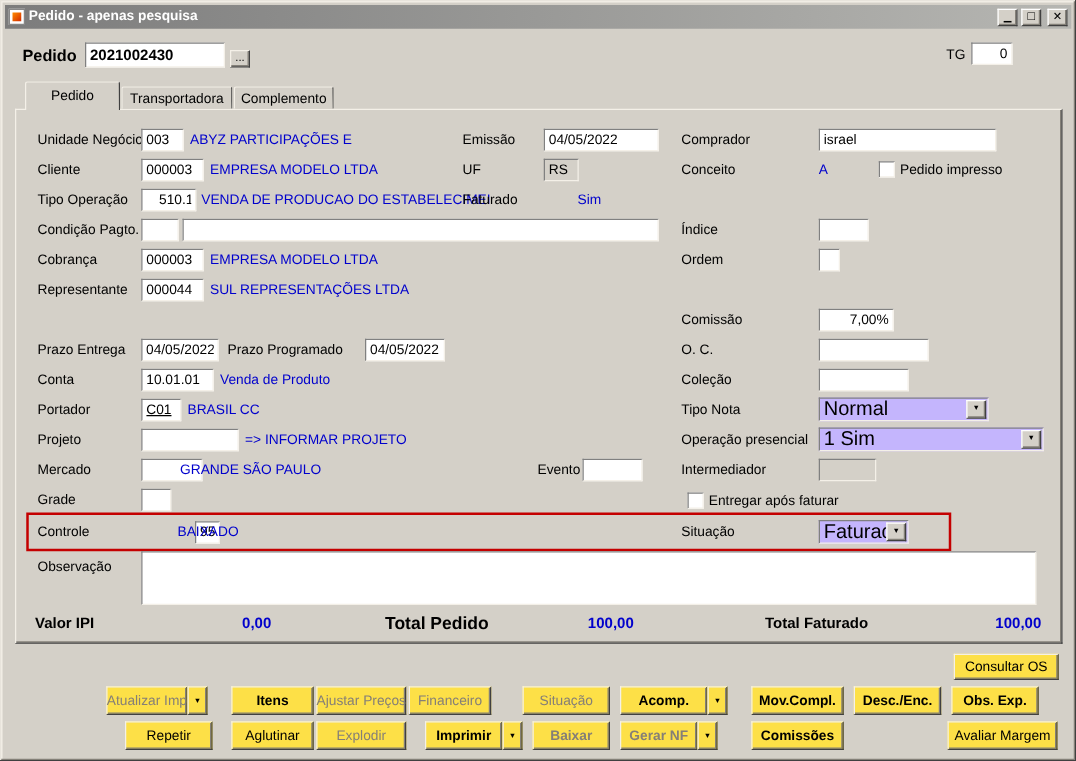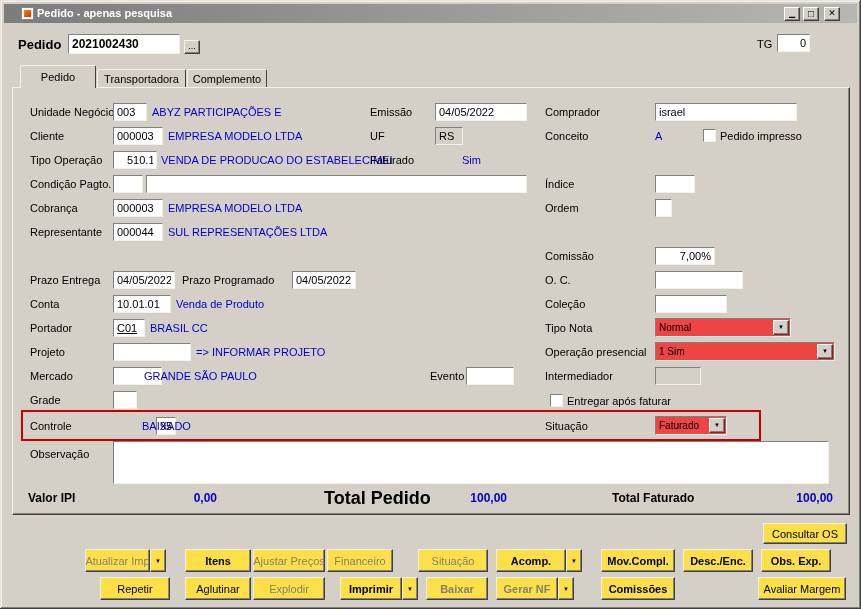--- a/index.html
+++ b/index.html
@@ -1,42 +1,42 @@
 <!DOCTYPE html>
 <html><head>
 <meta charset="utf-8">
 <style>
   *{box-sizing:border-box;margin:0;padding:0;font-family:"Liberation Sans","DejaVu Sans",sans-serif;}
   html,body{background:#9a9a9a;}
   .window{position:relative;width:861px;height:609px;background:#d4d0c8;
     box-shadow:inset -1px -1px 0 #404040, inset 1px 1px 0 #e8e4dc, inset -2px -2px 0 #848078, inset 2px 2px 0 #f4f0e8;
     overflow:hidden;}
   .titlebar{position:absolute;left:4px;top:4px;width:853px;height:19px;
-    background:linear-gradient(90deg,#7c7c7c,#b6b6b2);display:flex;align-items:center;padding:0 17px;gap:3px;}
+    background:linear-gradient(90deg,#7c7c7c,#b6b6b2);display:flex;align-items:center;padding:0 3px;gap:3px;}
   .appicon{width:13px;height:13px;background:#fff;border:1px solid #888;position:relative;flex:0 0 auto;}
   .appicon::after{content:"";position:absolute;left:2px;top:2px;width:7px;height:7px;
     background:linear-gradient(135deg,#ff8c00,#d42a00);}
   .title{color:#fff;font-size:11px;font-weight:bold;flex:1;line-height:19px;}
   .capbtn{width:16px;height:14px;background:#d4d0c8;border:1px solid;border-color:#fff #404040 #404040 #fff;
     box-shadow:inset -1px -1px 0 #848078;display:flex;align-items:center;justify-content:center;
     font-size:9px;line-height:1;color:#000;flex:0 0 auto;}
   .capbtn.close{margin-left:2px;}
   .cap-min::after{content:"▁";font-size:8px;}
   .cap-max::after{content:"□";font-size:10px;font-weight:bold;}
   .cap-close::after{content:"✕";font-size:9px;font-weight:bold;}
   .lbl{position:absolute;font-size:11px;line-height:18px;white-space:nowrap;color:#000;}
   .b{font-weight:bold;}
   .blue{color:#0000cc;}
   .tbox{position:absolute;height:18px;background:#fff;border:1px solid;border-color:#808080 #f4f0e8 #f4f0e8 #808080;
     font-size:11px;padding:0 3px;color:#000;outline:none;}
   .robox{background:#d4d0c8;}
   .tarea{position:absolute;background:#fff;border:1px solid;border-color:#808080 #f4f0e8 #f4f0e8 #808080;
     resize:none;font-size:11px;padding:1px 3px;outline:none;}
-  .combo{position:absolute;height:19px;background:#ef4444;border:1px solid;border-color:#808080 #f4f0e8 #f4f0e8 #808080;
-    font-size:10px;line-height:17px;padding:0 18px 0 3px;white-space:nowrap;overflow:hidden;}
+  .combo{position:absolute;height:19px;background:#c4b5fd;border:1px solid;border-color:#808080 #f4f0e8 #f4f0e8 #808080;
+    font-size:16px;line-height:17px;padding:0 18px 0 3px;white-space:nowrap;overflow:hidden;}
   .cbtn{position:absolute;top:1px;right:1px;width:16px;height:15px;background:#d4d0c8;border:1px solid;
     border-color:#fff #404040 #404040 #fff;box-shadow:inset -1px -1px 0 #848078;
     display:flex;align-items:center;justify-content:center;}
   .cbtn::after{content:"▼";font-size:6px;color:#000;}
   .btn{position:absolute;height:23px;background:#fde047;border:1px solid;border-color:#f4f0e8 #404040 #404040 #f4f0e8;
     box-shadow:inset -1px -1px 0 #848078;font-size:11px;display:flex;align-items:center;justify-content:center;
     cursor:default;white-space:nowrap;color:#000;}
   .btn.dis{color:#857f77;}
   .ddbtn::after{content:"▼";font-size:6px;}
   .smbtn{position:absolute;height:14px;background:#d4d0c8;border:1px solid;border-color:#f4f0e8 #404040 #404040 #f4f0e8;
@@ -167,21 +167,21 @@
   <div class="combo" style="left:655px;top:416px;width:72px">
     <span>Faturado</span>
     <span class="cbtn"></span>
   </div>
 
   <span class="lbl" style="left:30px;top:445px">Observação</span>
   <textarea class="tarea" style="left: 113px; top: 441px; width: 716px; height: 43px;"></textarea>
 
   <span class="lbl b" style="left:28px;top:489px;font-size:12px">Valor IPI</span>
   <span class="lbl b blue" style="left:120px;top:489px;width:97px;text-align:right;font-size:12px">0,00</span>
-  <span class="lbl b" style="left:324px;top:489px;font-size:18px">Total Pedido</span>
+  <span class="lbl b" style="left:308px;top:489px;font-size:14px">Total Pedido</span>
   <span class="lbl b blue" style="left:420px;top:489px;width:87px;text-align:right;font-size:12px">100,00</span>
   <span class="lbl b" style="left:612px;top:489px;font-size:12px">Total Faturado</span>
   <span class="lbl b blue" style="left:745px;top:489px;width:88px;text-align:right;font-size:12px">100,00</span>
 
   <div class="btn" style="left:763px;top:523px;width:84px;height:21px">Consultar OS</div>
 
   <div class="btn dis" style="left:85px;top:549px;width:65px">Atualizar Imp</div>
   <div class="btn ddbtn" style="left:150px;top:549px;width:16px"></div>
   <div class="btn b" style="left:185px;top:549px;width:66px">Itens</div>
   <div class="btn dis" style="left:253px;top:549px;width:72px">Ajustar Preços</div>

